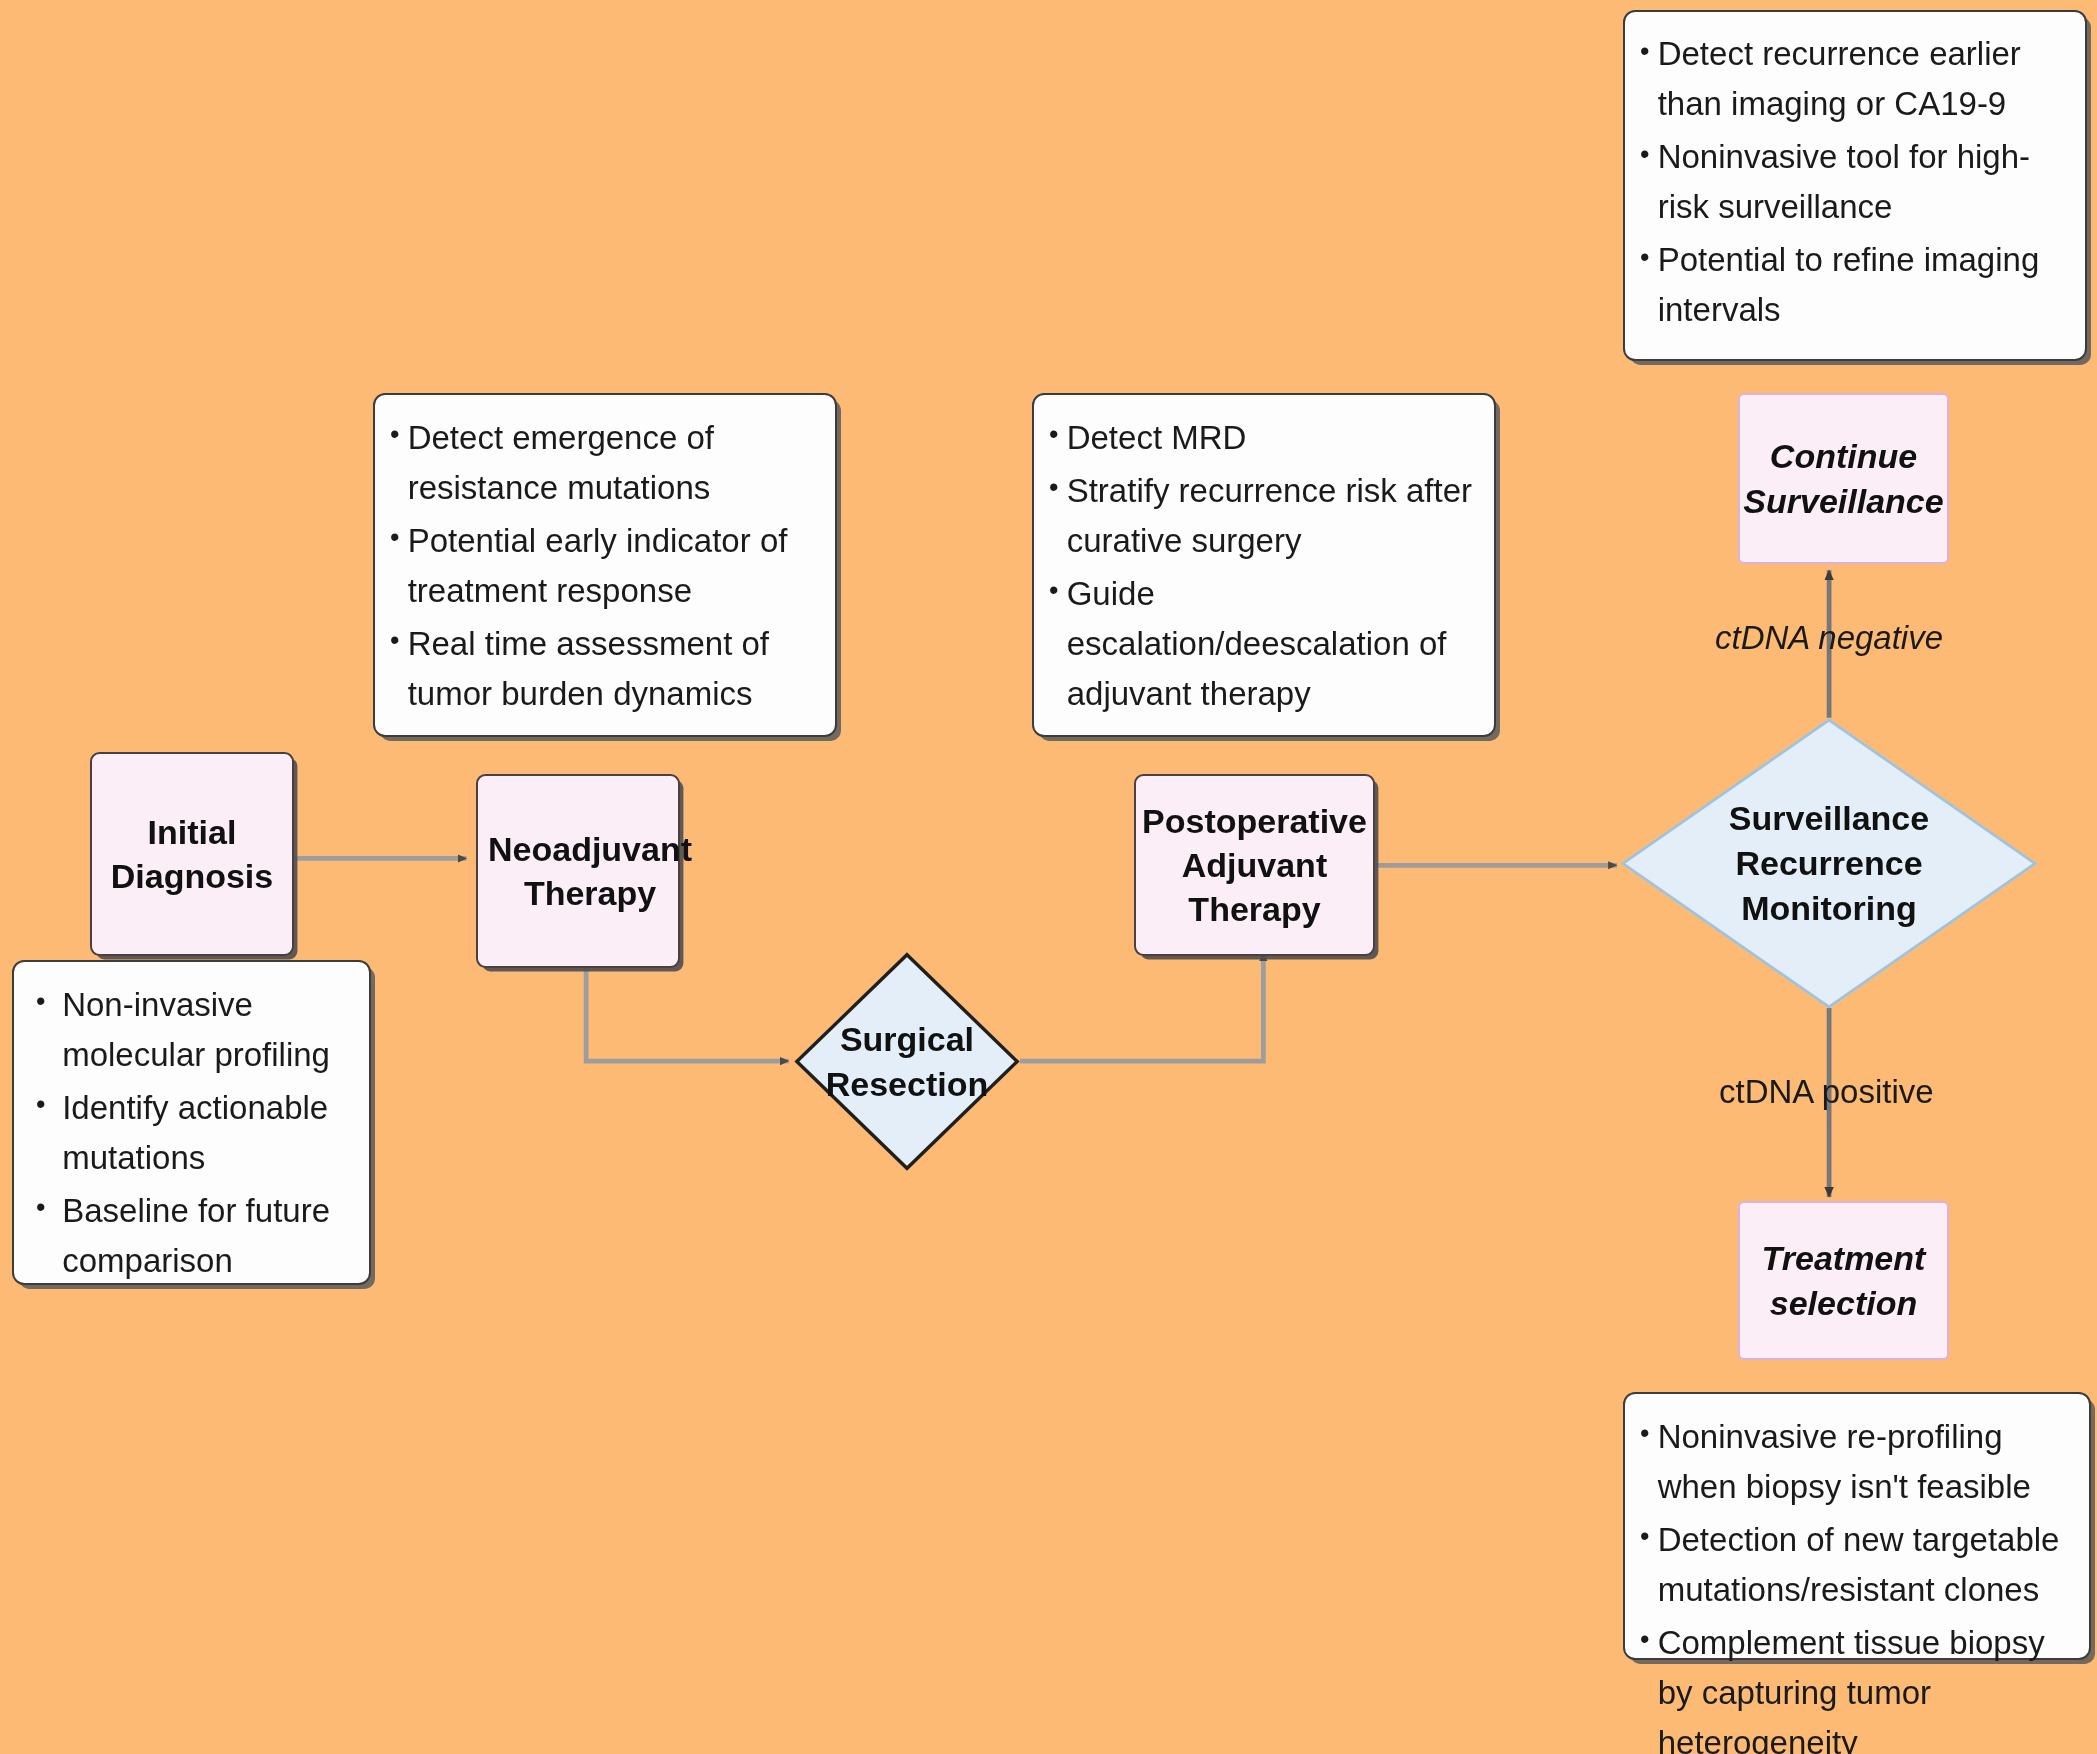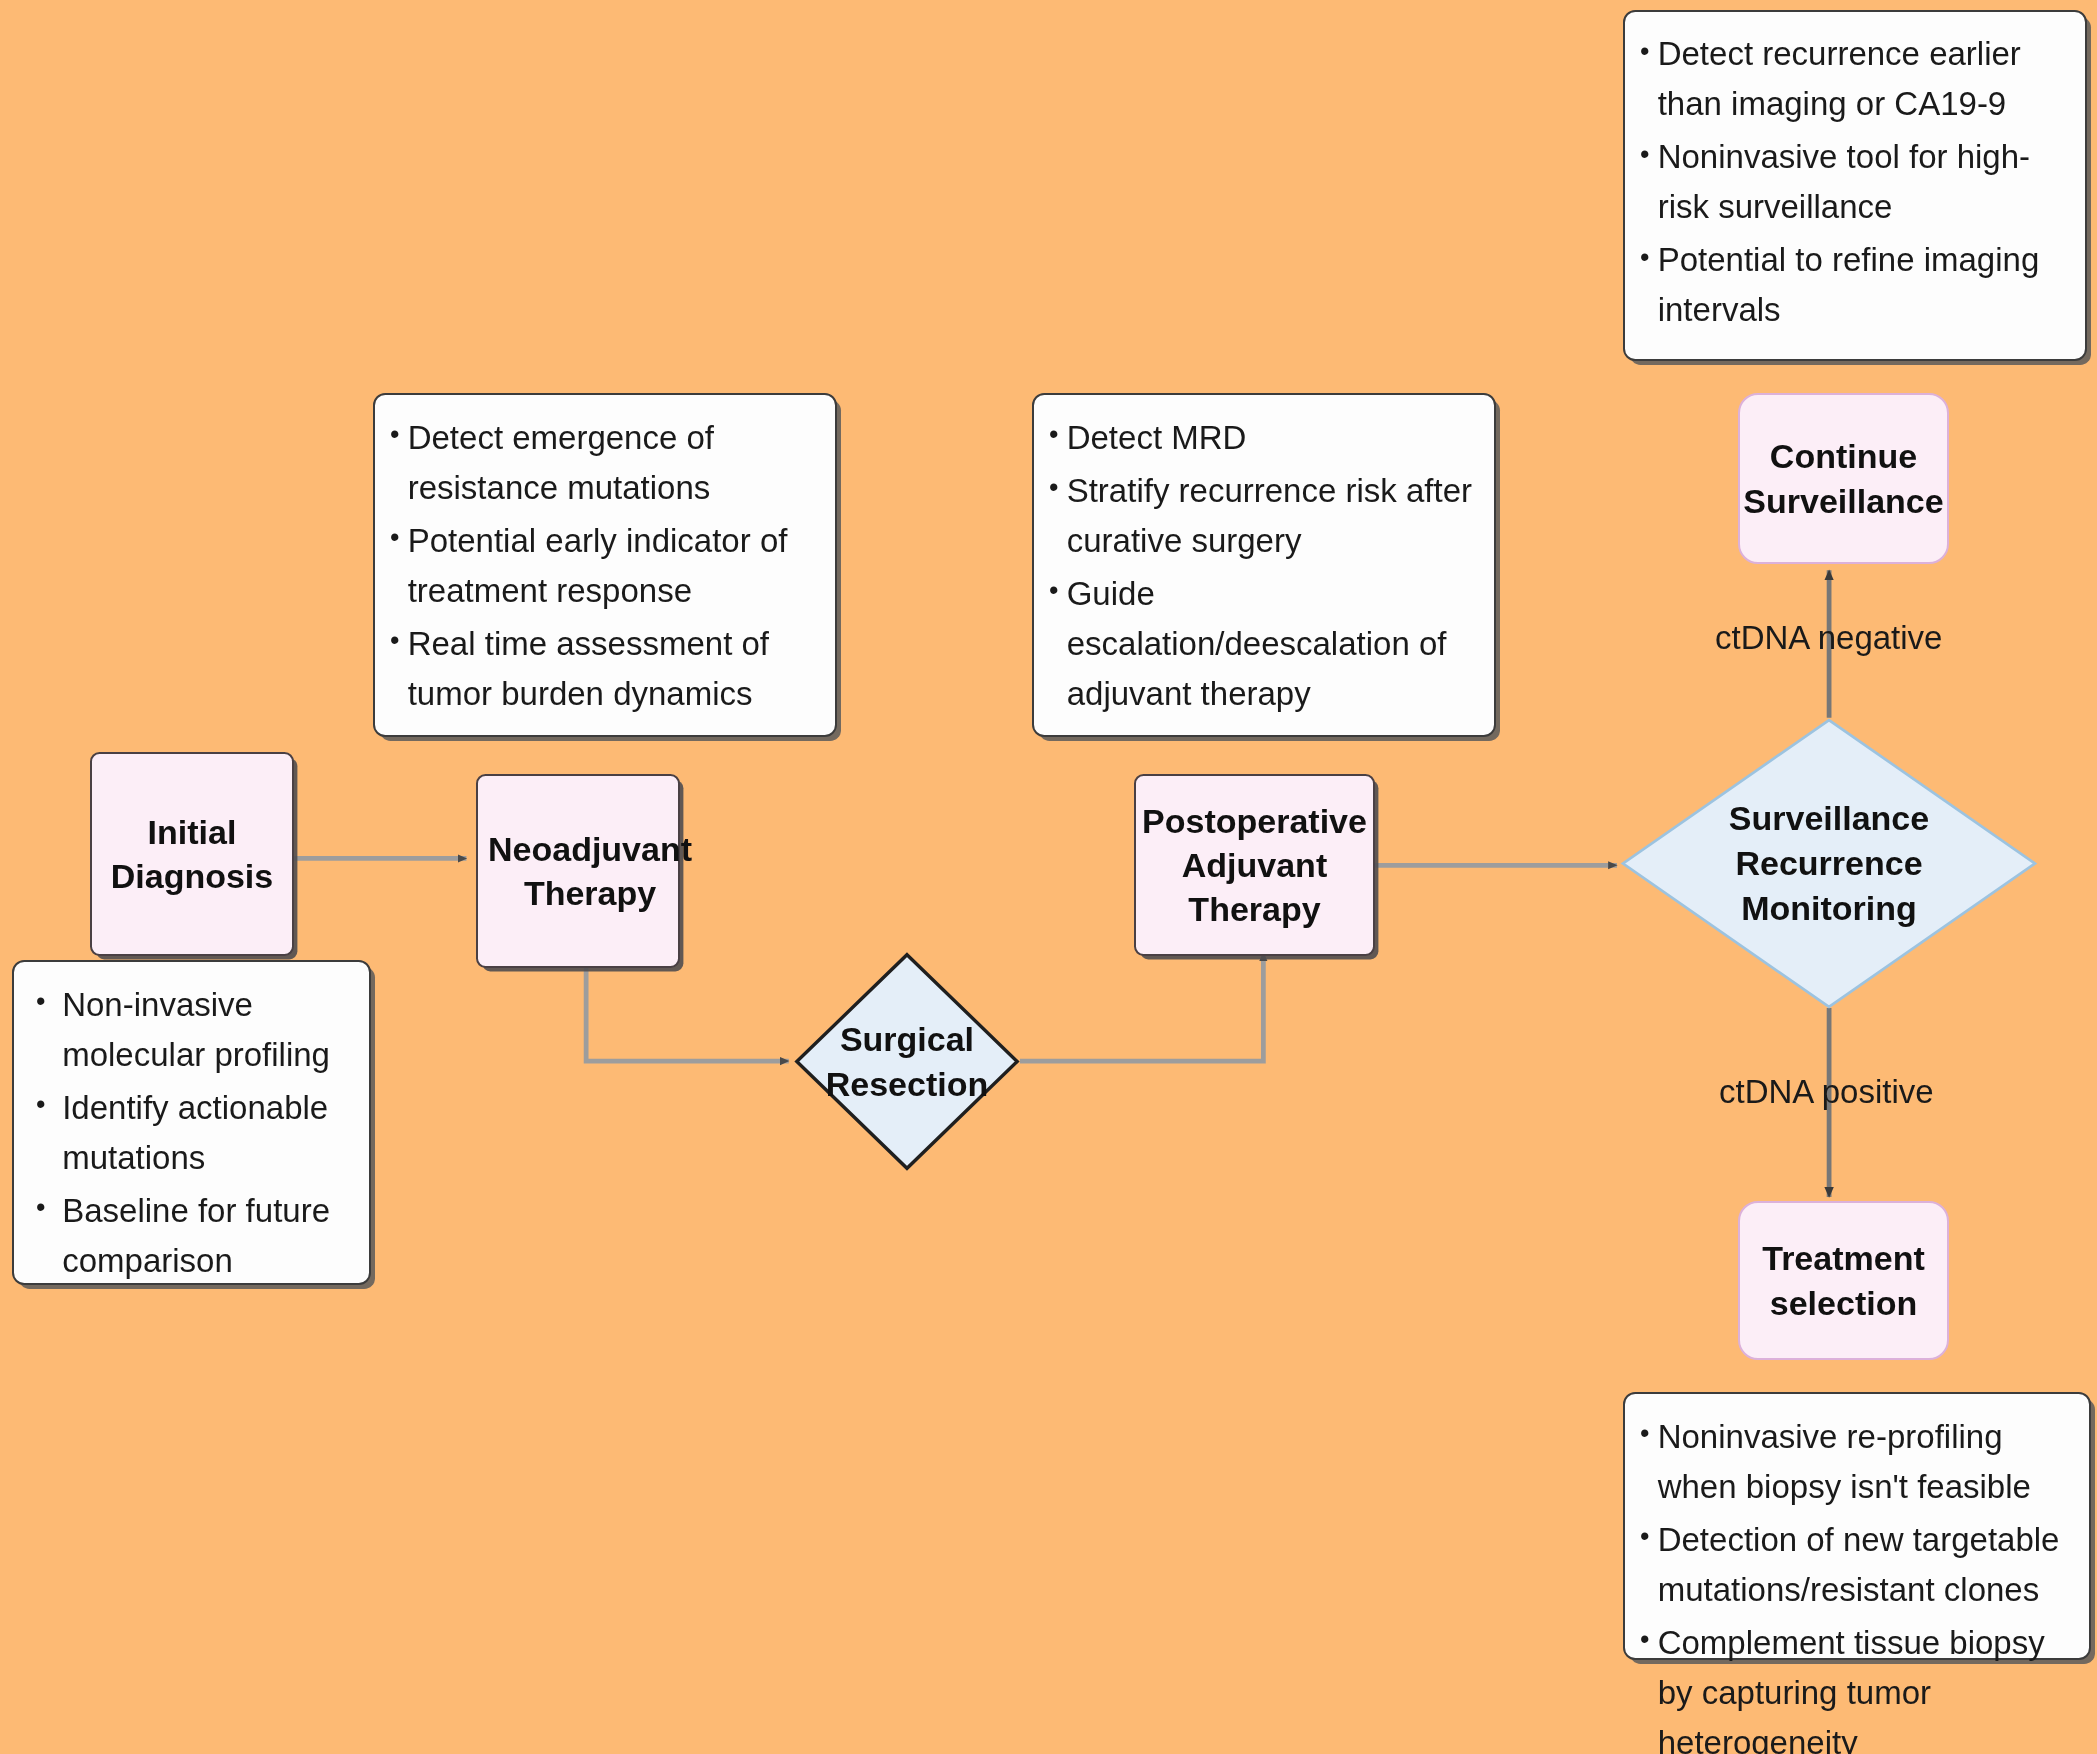--- a/index.html
+++ b/index.html
@@ -64,21 +64,22 @@
     font-weight: bold;
     font-size: 34px;
     line-height: 1.30;
     color: #111111;
     white-space: nowrap;
   }
   .proc.overflow { overflow: visible; }
   .proc.soft {
     border: 2.7px solid #dcb1da;
     box-shadow: none;
-    border-radius: 20px;
+    border-radius: 6px;
+    font-style: italic;
   }
 
   
   .diamond-wrap {
     position: absolute;
   }
   .diamond-wrap svg {
     position: absolute;
     left: 0; top: 0;
     overflow: visible;
@@ -237,18 +238,18 @@
     </svg>
     <div class="diamond-label">
       <span>
         <span>Surveillance</span><br>
         <span>Recurrence</span><br>
         <span>Monitoring</span>
       </span>
     </div>
   </div>
 
-  <div class="edge-label" style="left:1715px; top:619px;">ctDNA negative</div>
+  <div class="edge-label" style="left:1715px; top:619px;font-style:italic;">ctDNA negative</div>
 
   <div class="edge-label" style="left:1719px; top:1073px;">ctDNA positive</div>
 
 </div>
 
 
 </body></html>

